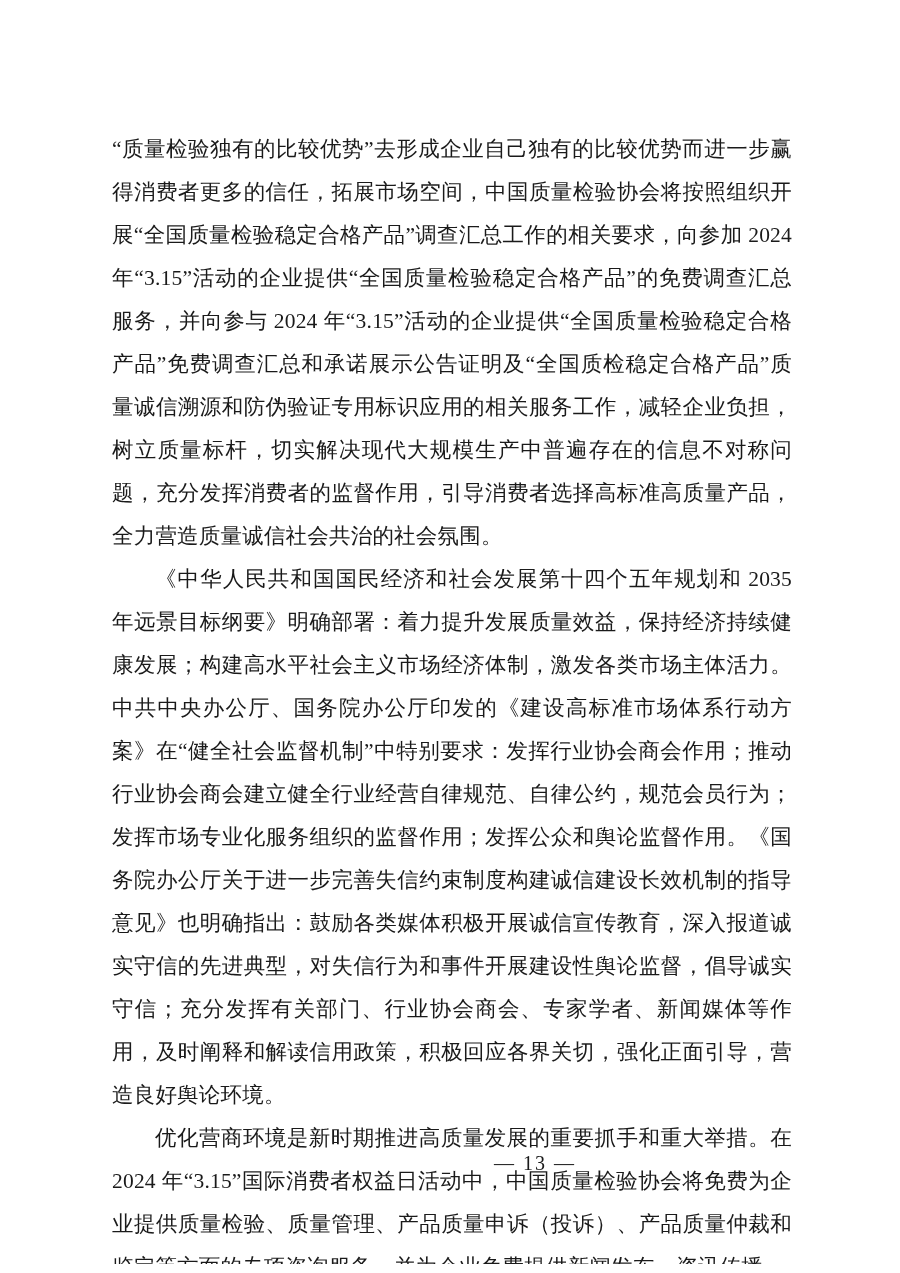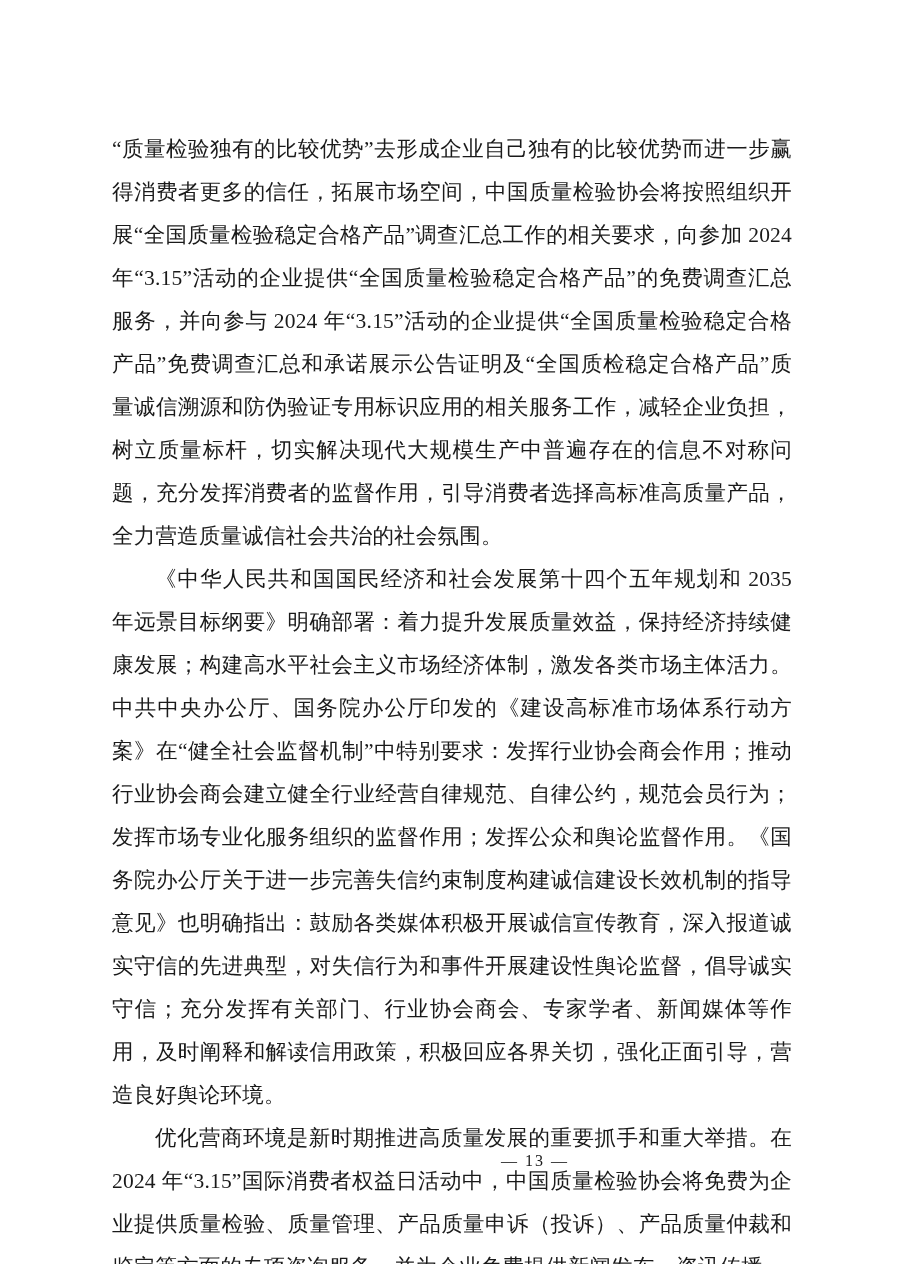--- a/index.html
+++ b/index.html
@@ -47,21 +47,21 @@
     font-weight: bold;
     text-indent: 43px;
     letter-spacing: 0.2px;
   }
   .page-number {
     position: absolute;
     left: 0;
     right: 0;
     top: 1152px;
     text-align: center;
-    font-size: 16px;
+    font-size: 20px;
     letter-spacing: 2px;
     color: #1a1a1a;
     padding-left: 170px;
   }
 </style>
 </head>
 <body>
 
 <div class="page">
   <div class="content">

